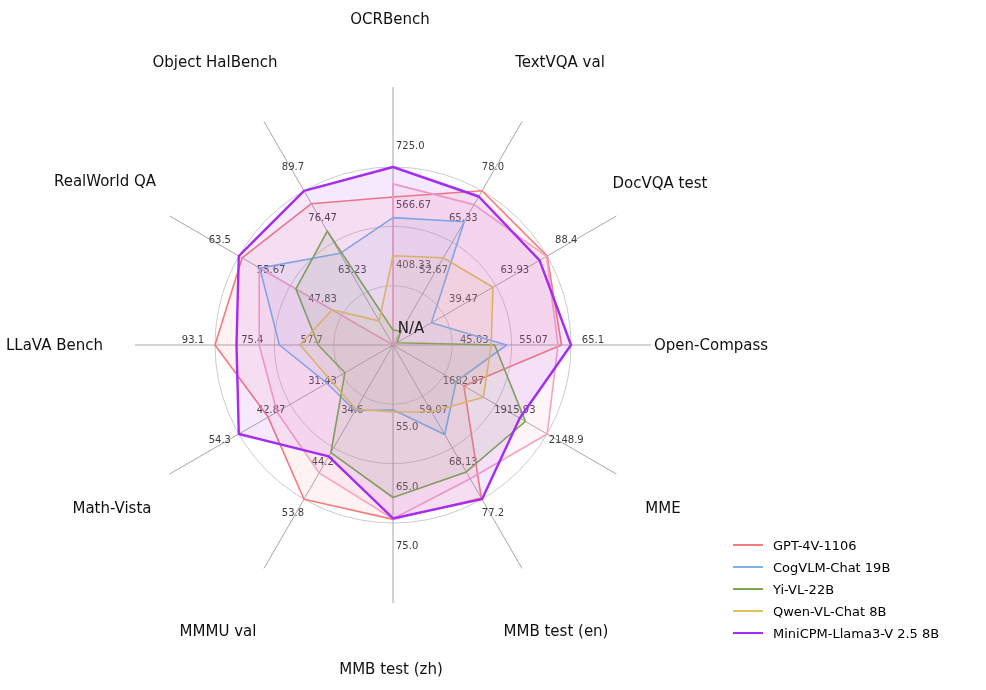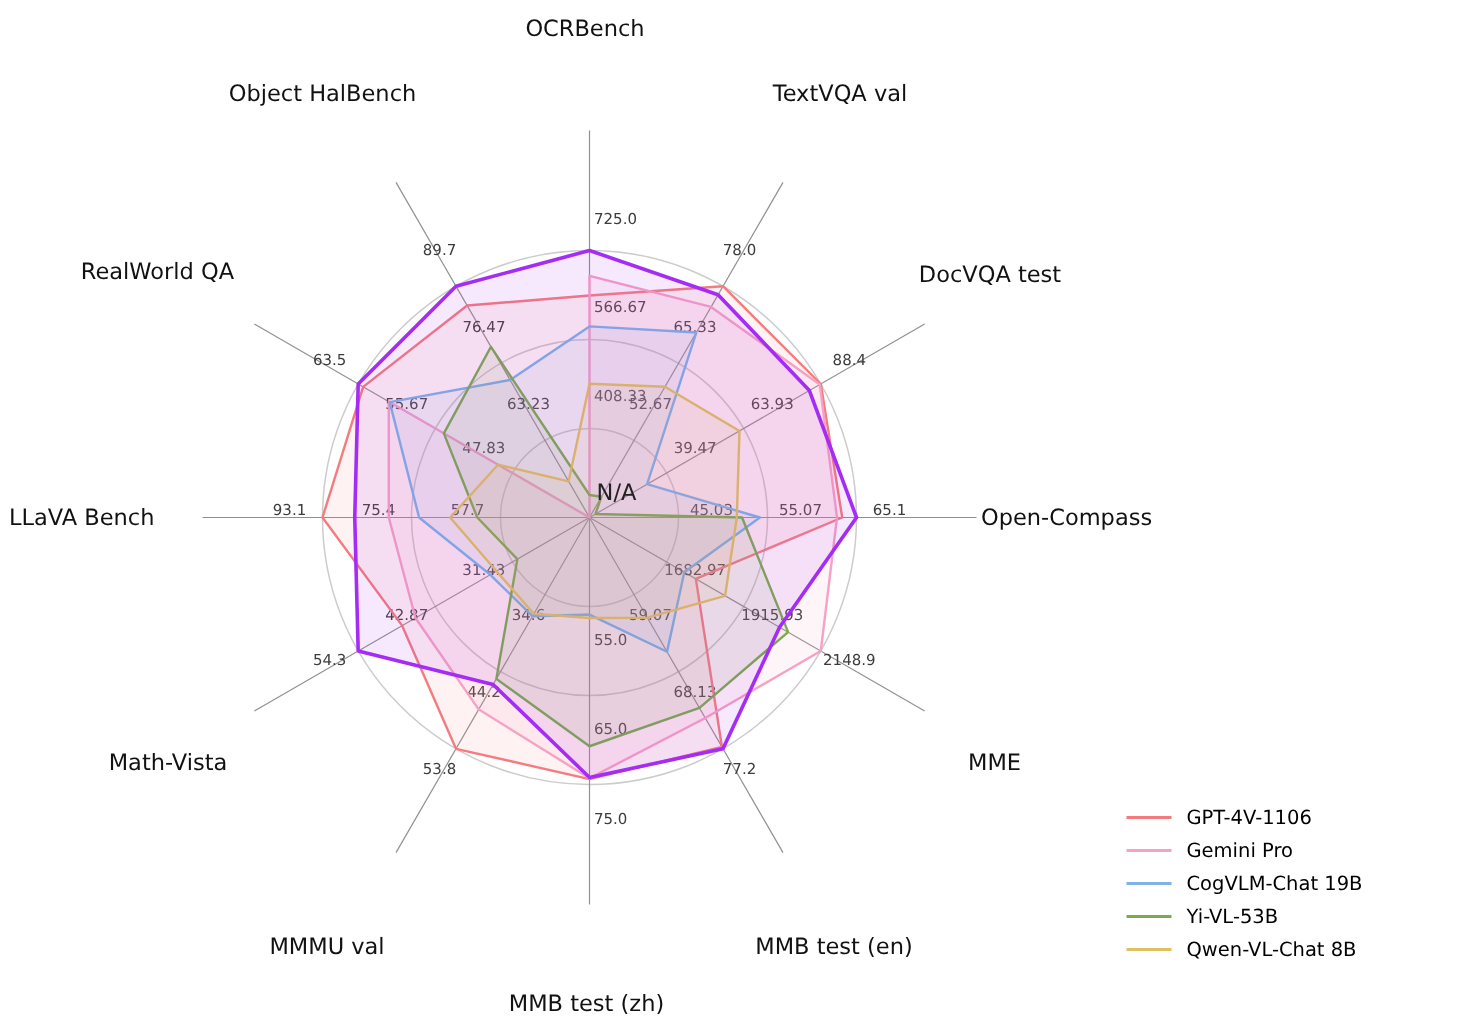--- a/index.html
+++ b/index.html
@@ -1,19 +1,19 @@
 <!DOCTYPE html>
 <html><head>
 <meta charset="utf-8">
 <style>
   html,body{margin:0;padding:0;background:#ffffff;}
   body{font-family:"DejaVu Sans","Liberation Sans",sans-serif;}
   #figure{position:relative;width:986px;height:690px;background:#ffffff;overflow:hidden;}
   #chart-svg{position:absolute;left:0;top:0;}
-  #legend{position:absolute;left:751px;top:534px;}
+  #legend{position:absolute;left:733px;top:534px;}
   .legend-row{display:flex;align-items:center;height:22px;}
   .legend-swatch{width:30px;margin-right:10px;flex:0 0 30px;}
   .legend-label{font-size:13px;color:#000;white-space:nowrap;}
   text{font-family:"DejaVu Sans","Liberation Sans",sans-serif;}
 </style>
 </head>
 <body>
 
 <div id="figure">
   <svg id="chart-svg" width="986" height="690" viewBox="0 0 986 690">
@@ -87,29 +87,29 @@
       <polygon points="393.0,255.8 443.3,257.8 493.0,287.3 491.2,345.0 483.4,397.2 431.6,411.8 393.0,412.0 355.9,409.2 331.0,380.8 300.1,345.0 332.0,309.8 379.1,320.9" fill="#e0c060" fill-opacity="0.1" stroke="#e0c060" stroke-width="1.6" stroke-linejoin="round"></polygon>
       <polygon points="393.0,167.0 478.7,196.5 539.6,260.4 571.0,345.0 519.7,418.2 482.0,499.2 393.0,518.3 328.7,456.3 238.8,434.0 236.5,345.0 238.8,256.0 304.0,190.8" fill="#a42cf4" fill-opacity="0.1" stroke="#a42cf4" stroke-width="2.4" stroke-linejoin="round"></polygon>
       <text x="411" y="333" text-anchor="middle" font-size="15" fill="#222">N/A</text>
     </svg>
   <div id="legend">
       <div class="legend-row">
         <span class="legend-swatch" style="height: 1.6px; background: rgb(244, 124, 126);"></span>
         <span class="legend-label">GPT-4V-1106</span>
       </div>
       <div class="legend-row">
-        <span class="legend-swatch" style="height: 1.6px; background: rgb(247, 161, 196);"></span>
-        <span class="legend-label">Gemini Pro</span>
-      </div>
-      <div class="legend-row">
         <span class="legend-swatch" style="height: 1.6px; background: rgb(127, 178, 229);"></span>
         <span class="legend-label">CogVLM-Chat 19B</span>
       </div>
       <div class="legend-row">
         <span class="legend-swatch" style="height: 1.6px; background: rgb(125, 170, 80);"></span>
-        <span class="legend-label">Yi-VL-53B</span>
+        <span class="legend-label">Yi-VL-22B</span>
       </div>
       <div class="legend-row">
         <span class="legend-swatch" style="height: 1.6px; background: rgb(224, 192, 96);"></span>
         <span class="legend-label">Qwen-VL-Chat 8B</span>
       </div>
+      <div class="legend-row">
+        <span class="legend-swatch" style="height: 2.4px; background: rgb(164, 44, 244);"></span>
+        <span class="legend-label">MiniCPM-Llama3-V 2.5 8B</span>
+      </div>
     </div>
 </div>
 
 </body></html>

